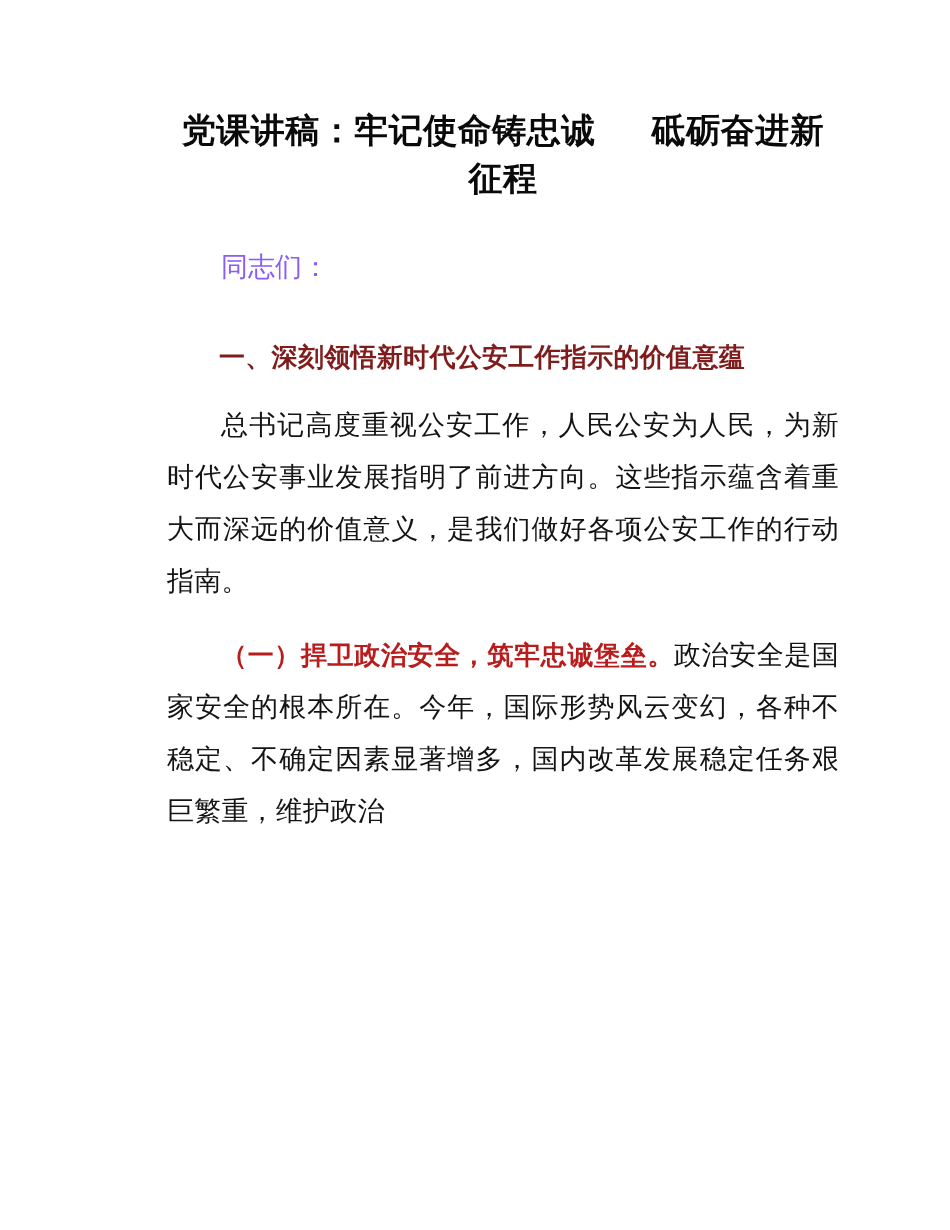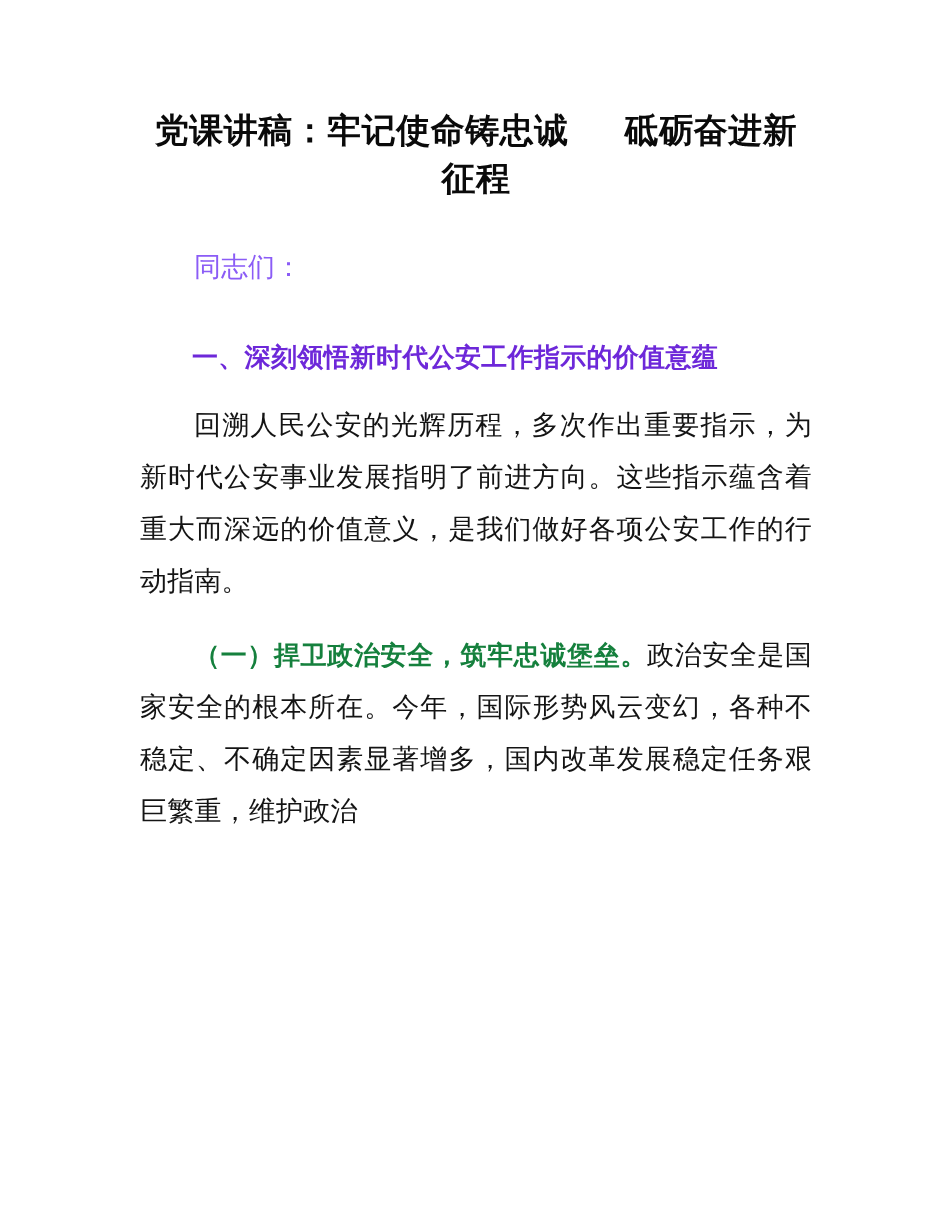--- a/index.html
+++ b/index.html
@@ -15,20 +15,21 @@
     color: #000000;
     -webkit-font-smoothing: antialiased;
   }
 
   .page {
     position: relative;
     width: 842px;
     height: 1230px;
     background: #ffffff;
     box-sizing: border-box;
+    margin-left: 27px;
   }
 
   
   .content {
     position: absolute;
     left: 140px;
     top: 0;
     width: 672px;
   }
 
@@ -77,31 +78,31 @@
   .para-spacer-md { height: 22px; }
 
   
   .section-heading {
     margin: 0;
     font-family: "Liberation Sans", "DejaVu Sans", sans-serif;
     font-weight: 700;
     font-size: 26px;
     line-height: 52px;
     text-indent: 52px;
-    color: #6d28d9;
+    color: #7f1d1d;
     letter-spacing: 0.3px;
   }
 
   
   .lead-bold {
     font-family: "Liberation Sans", "DejaVu Sans", sans-serif;
     font-weight: 700;
     font-size: 26px;
     letter-spacing: 0.3px;
-    color: #15803d;
+    color: #b91c1c;
   }
 </style>
 </head>
 <body>
 
 <div class="page">
   <div class="content">
 
     <h1 class="doc-title"><span>党课讲稿：牢记使命铸忠诚</span><span class="title-gap"></span><span>砥砺奋进新征程</span></h1>
 
@@ -109,20 +110,20 @@
 
     <div class="para-spacer-sm"></div>
 
 
     <div class="para-spacer-md"></div>
 
     <h2 class="section-heading">一、深刻领悟新时代公安工作指示的价值意蕴</h2>
 
     <div class="para-spacer-sm"></div>
 
-    <p class="para">回溯人民公安的光辉历程，多次作出重要指示，为新时代公安事业发展指明了前进方向。这些指示蕴含着重大而深远的价值意义，是我们做好各项公安工作的行动指南。</p>
+    <p class="para">总书记高度重视公安工作，人民公安为人民，为新时代公安事业发展指明了前进方向。这些指示蕴含着重大而深远的价值意义，是我们做好各项公安工作的行动指南。</p>
 
     <div class="para-spacer-md"></div>
 
     <p class="para"><span class="lead-bold">（一）捍卫政治安全，筑牢忠诚堡垒。</span><span>政治安全是国家安全的根本所在。今年，国际形势风云变幻，各种不稳定、不确定因素显著增多，国内改革发展稳定任务艰巨繁重，维护政治</span></p>
 
   </div>
 </div>
 
 </body></html>

